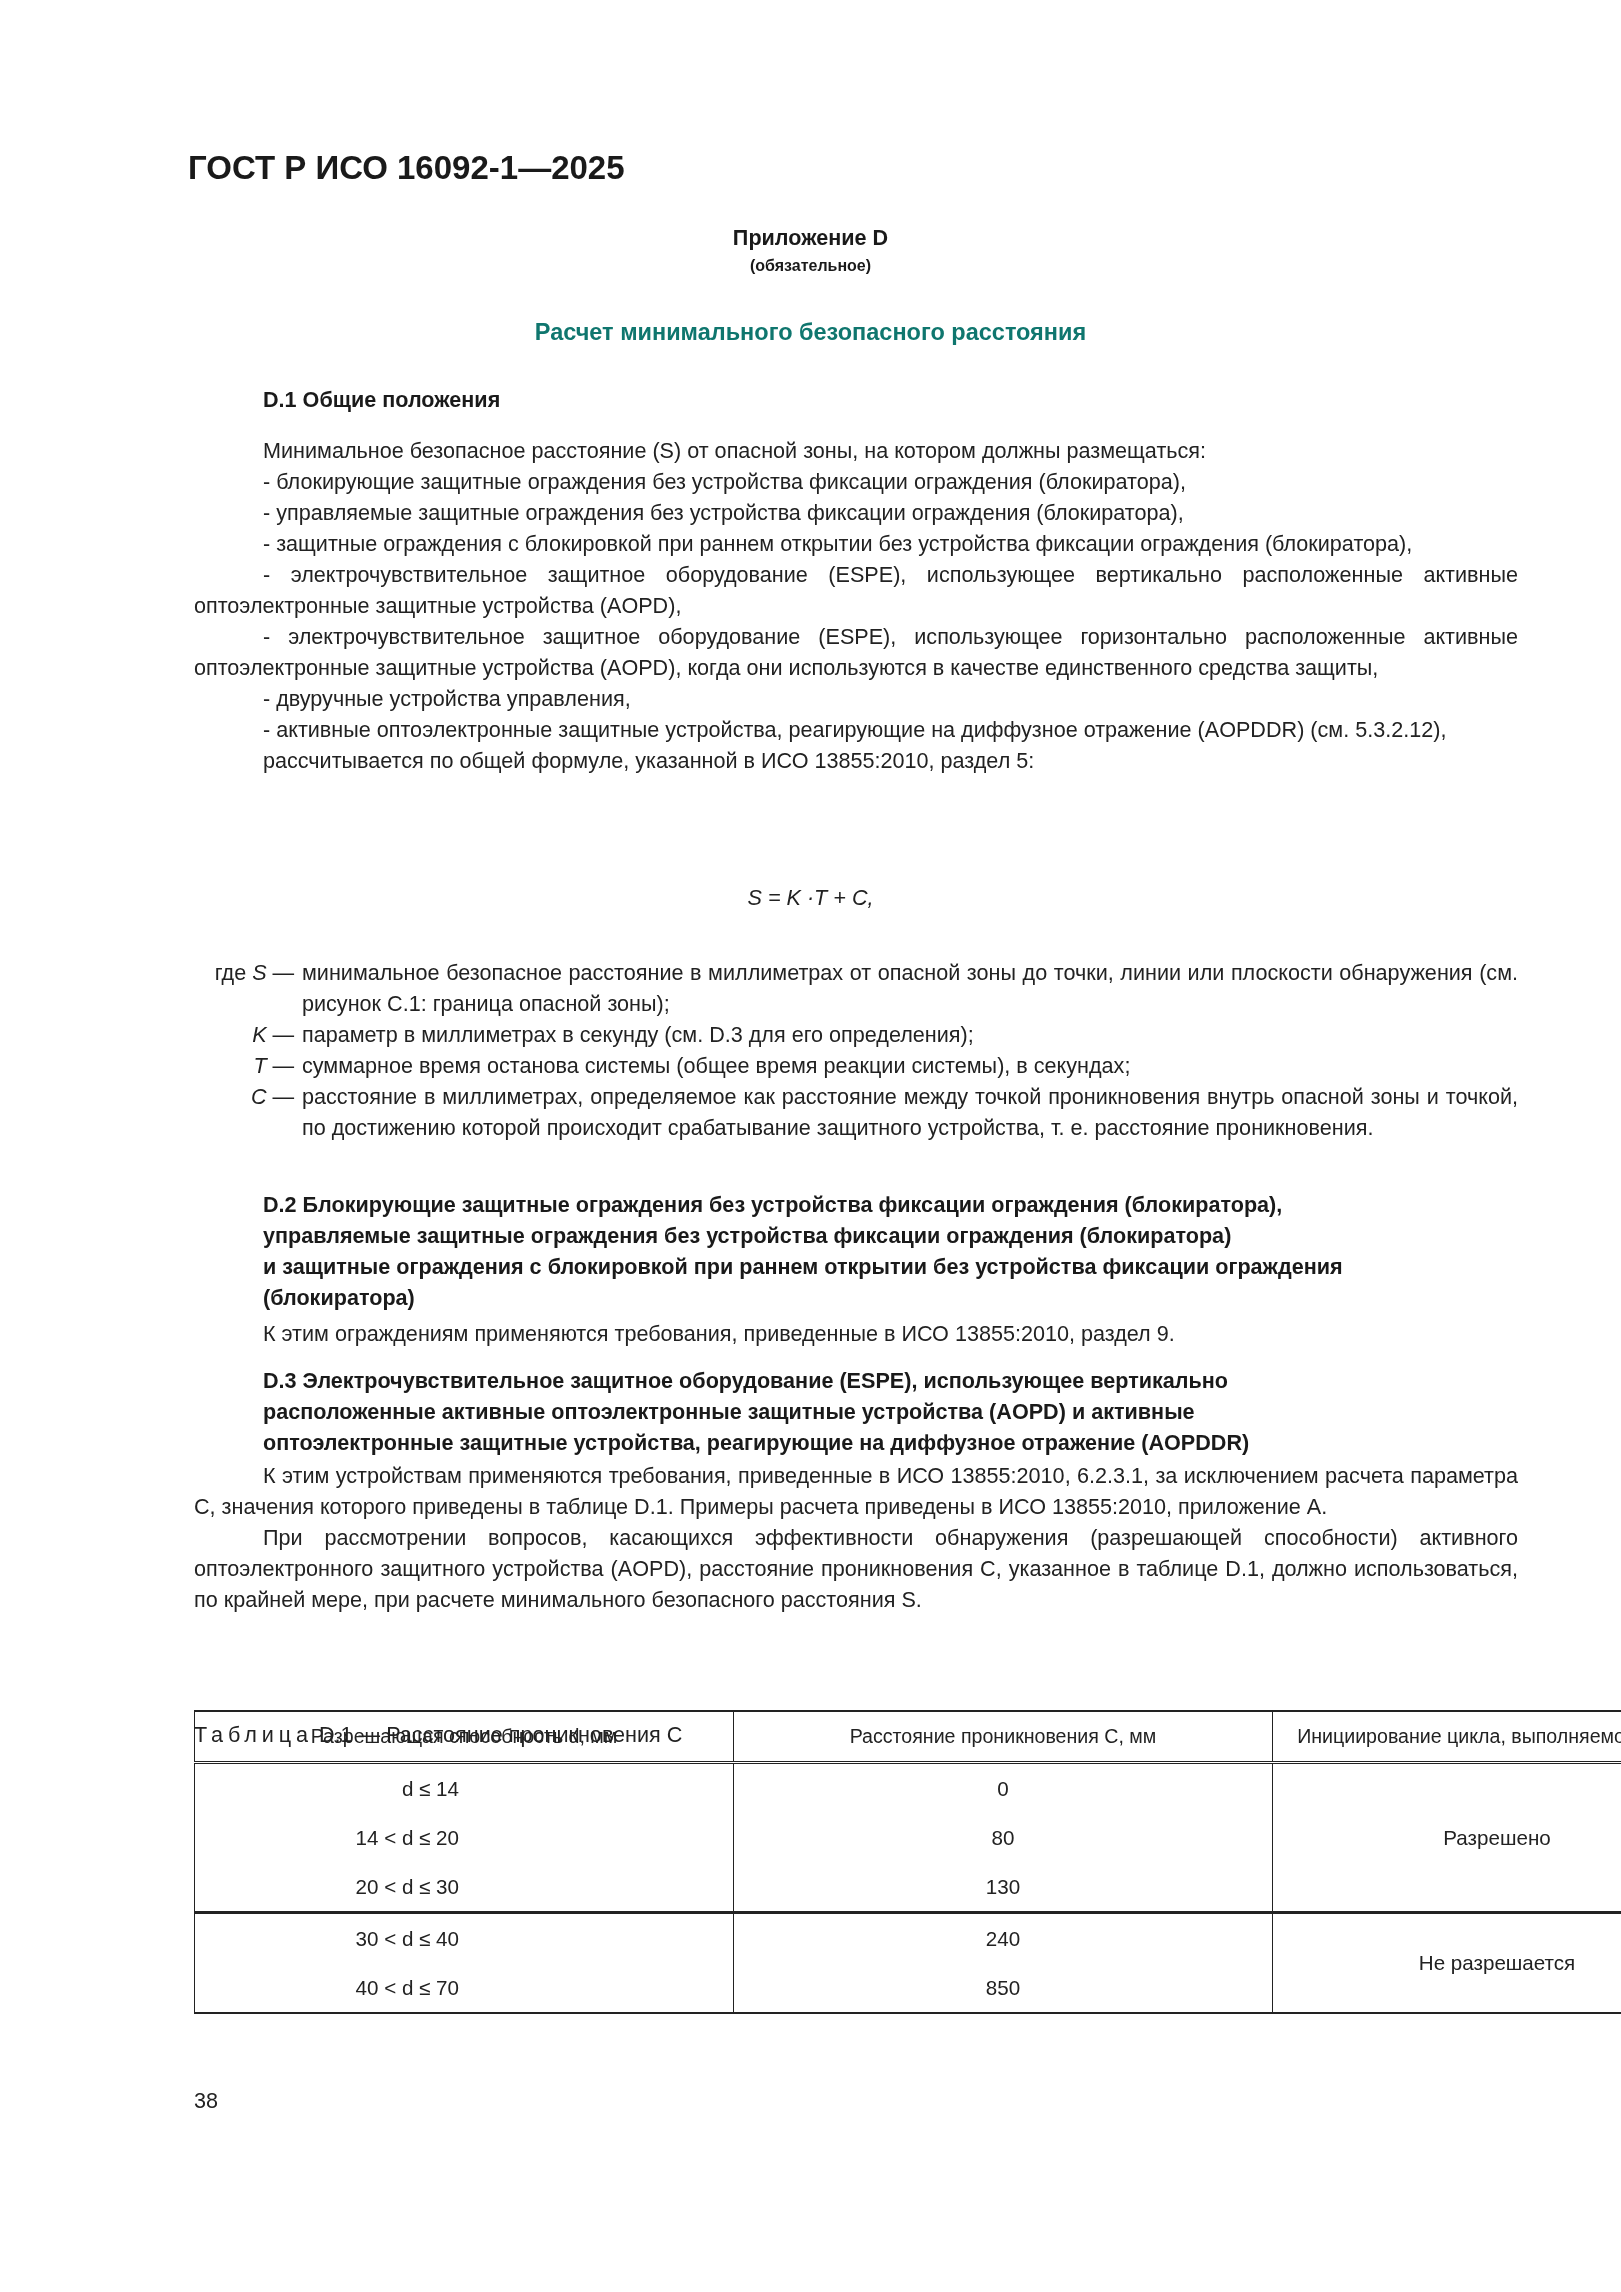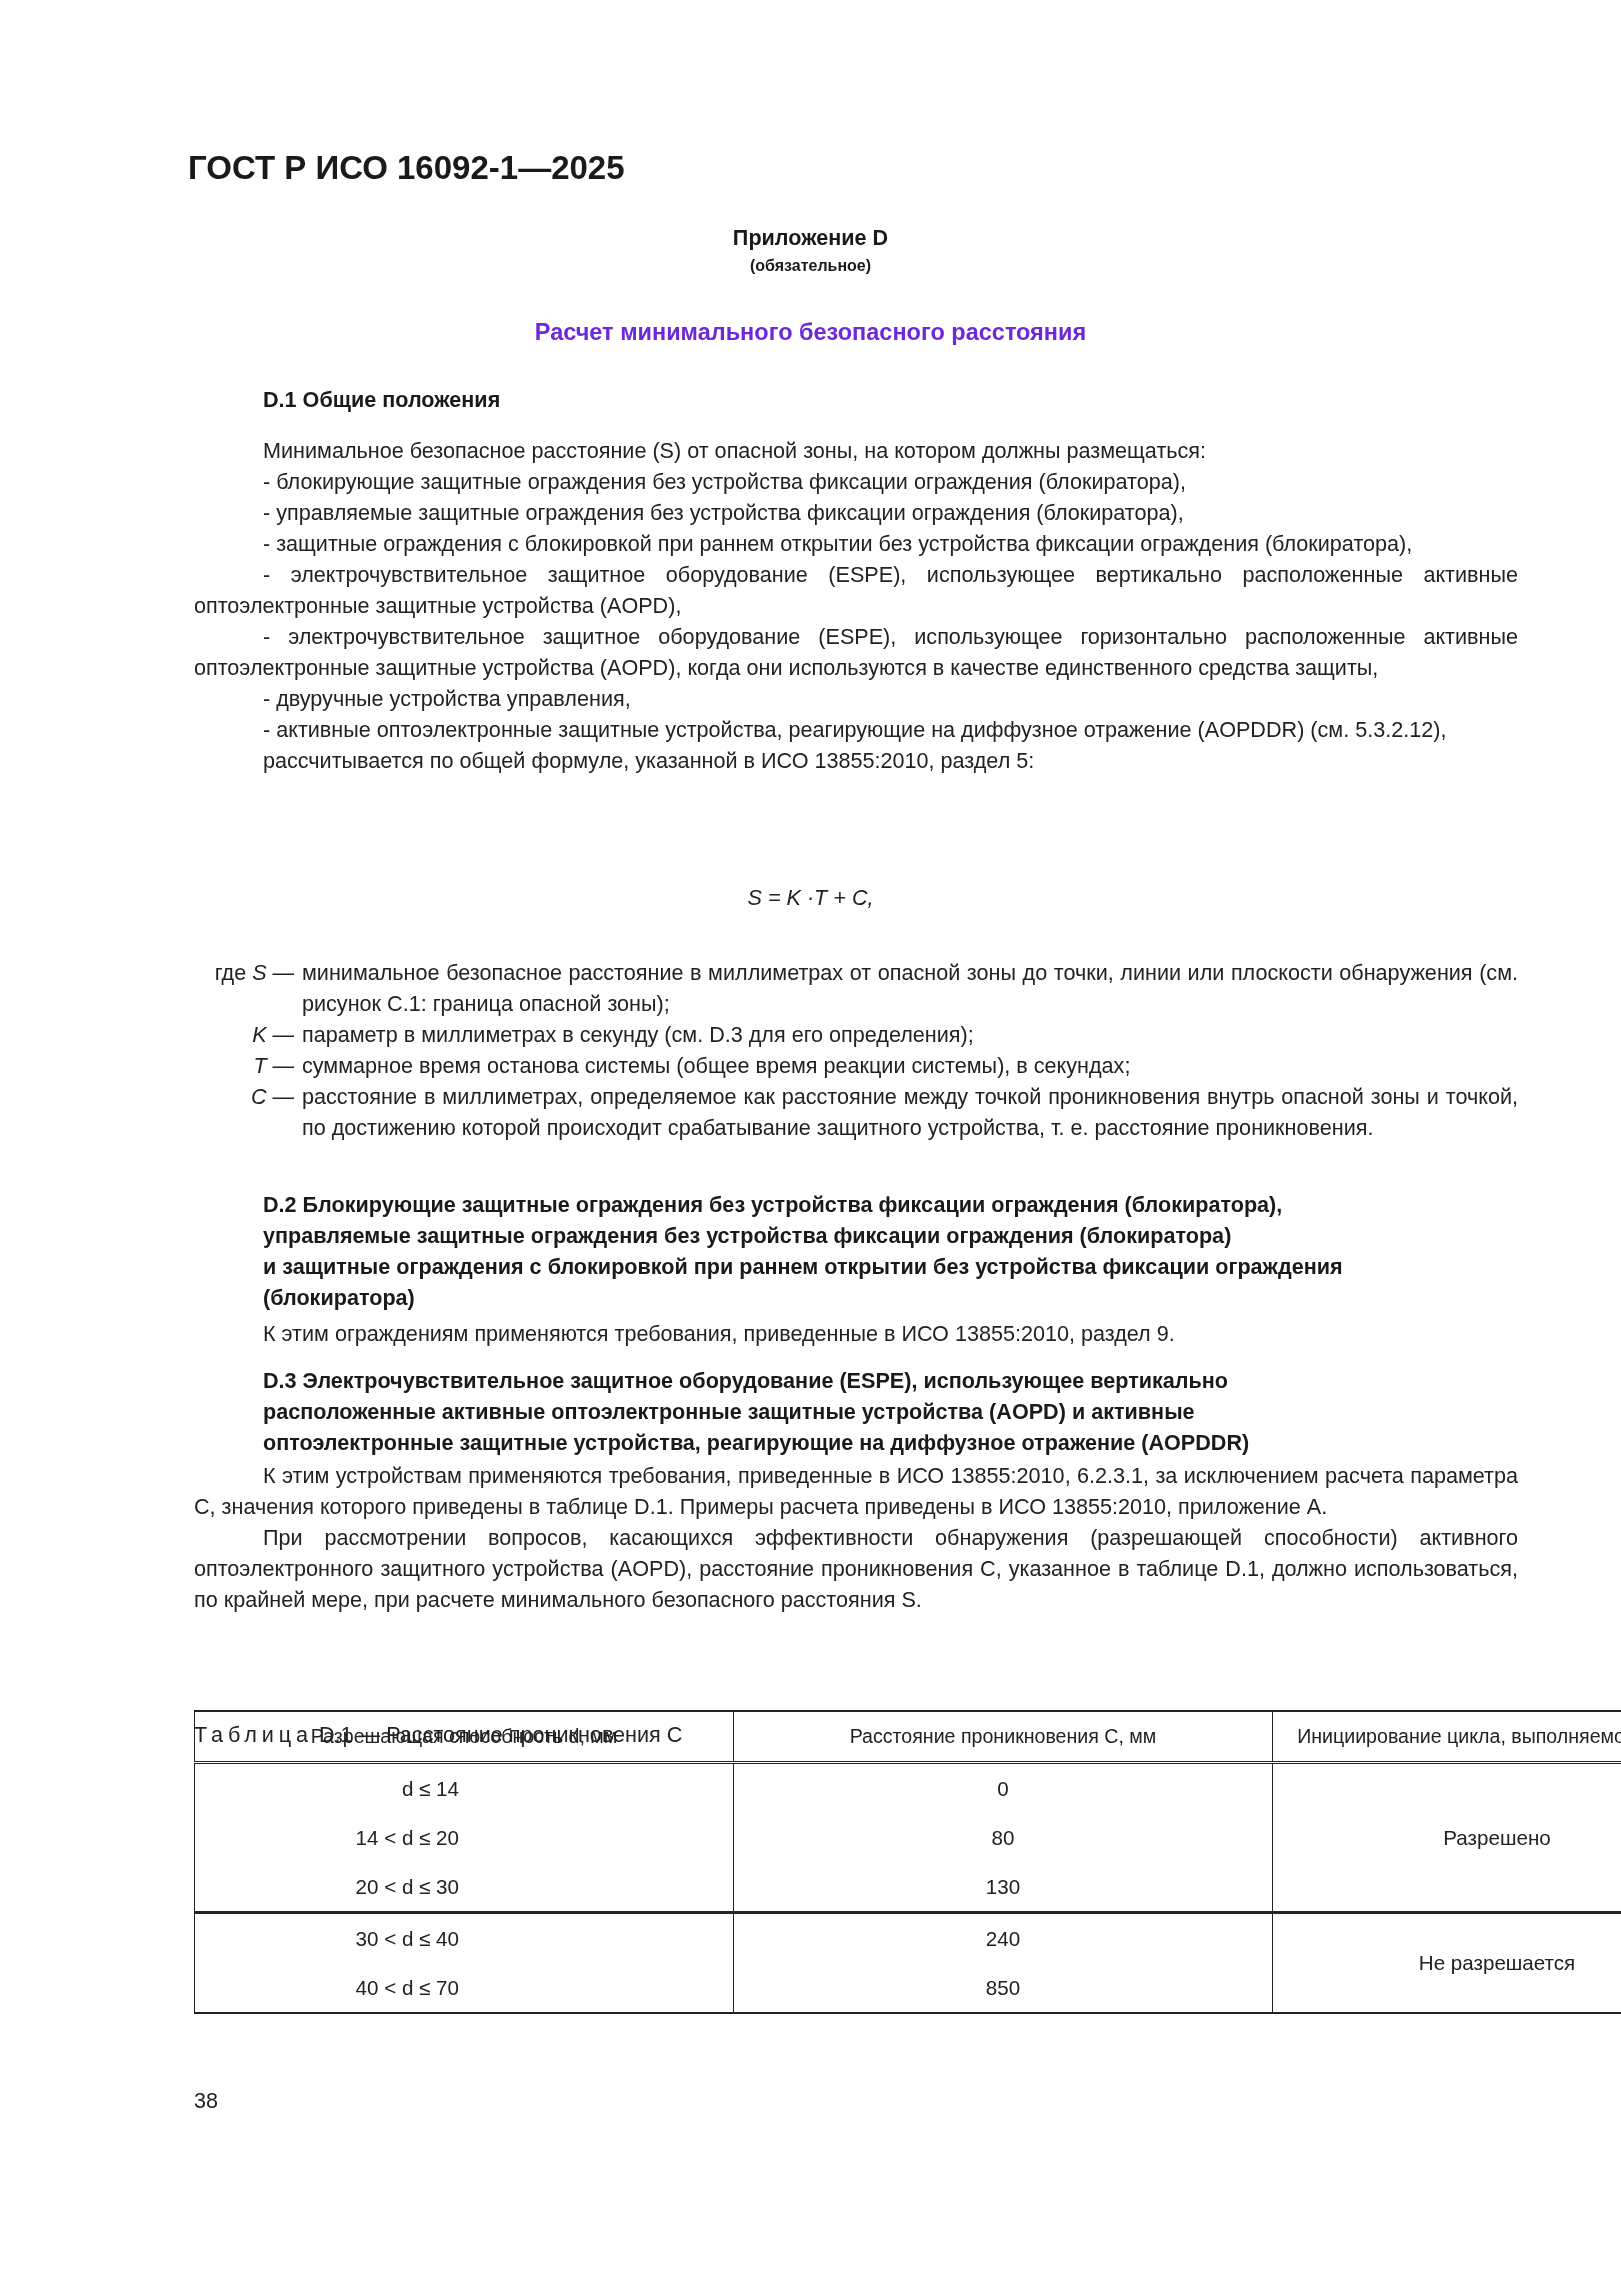--- a/index.html
+++ b/index.html
@@ -3,21 +3,21 @@
 <meta charset="utf-8">
 <style>
   html, body { margin:0; padding:0; background:#fff; }
   body { width:1621px; height:2293px; position:relative; overflow:hidden;
          font-family:"Liberation Sans", sans-serif; color:#222; font-size:21.6px; }
   .abs { position:absolute; }
   .hdr { left:188px; top:149px; font-weight:bold; font-size:33px; color:#1a1a1a; }
   .center { left:0; width:1621px; text-align:center; }
   .app1 { top:225px; font-weight:bold; font-size:21.6px; color:#1a1a1a; }
   .app2 { top:257px; font-weight:bold; font-size:16px; color:#1a1a1a; }
-  .title { top:319px; font-weight:bold; font-size:23.5px; color:#6d28d9; }
+  .title { top:319px; font-weight:bold; font-size:23.5px; color:#0f766e; }
   .txt { left:194px; width:1324px; line-height:31px; text-align:justify; }
   .ind { text-indent:69px; }
   .secth { left:263px; width:1255px; font-weight:bold; line-height:31px; color:#1a1a1a; }
   p { margin:0; }
   .formula { top:885px; font-style:italic; }
   .where { left:194px; width:1324px; line-height:31px; }
   .wrow { display:flex; }
   .wsym { width:108px; flex:none; text-align:right; padding-right:7.8px; box-sizing:border-box; }
   .wsym i { font-style:italic; }
   .wdesc { flex:1; text-align:justify; }

